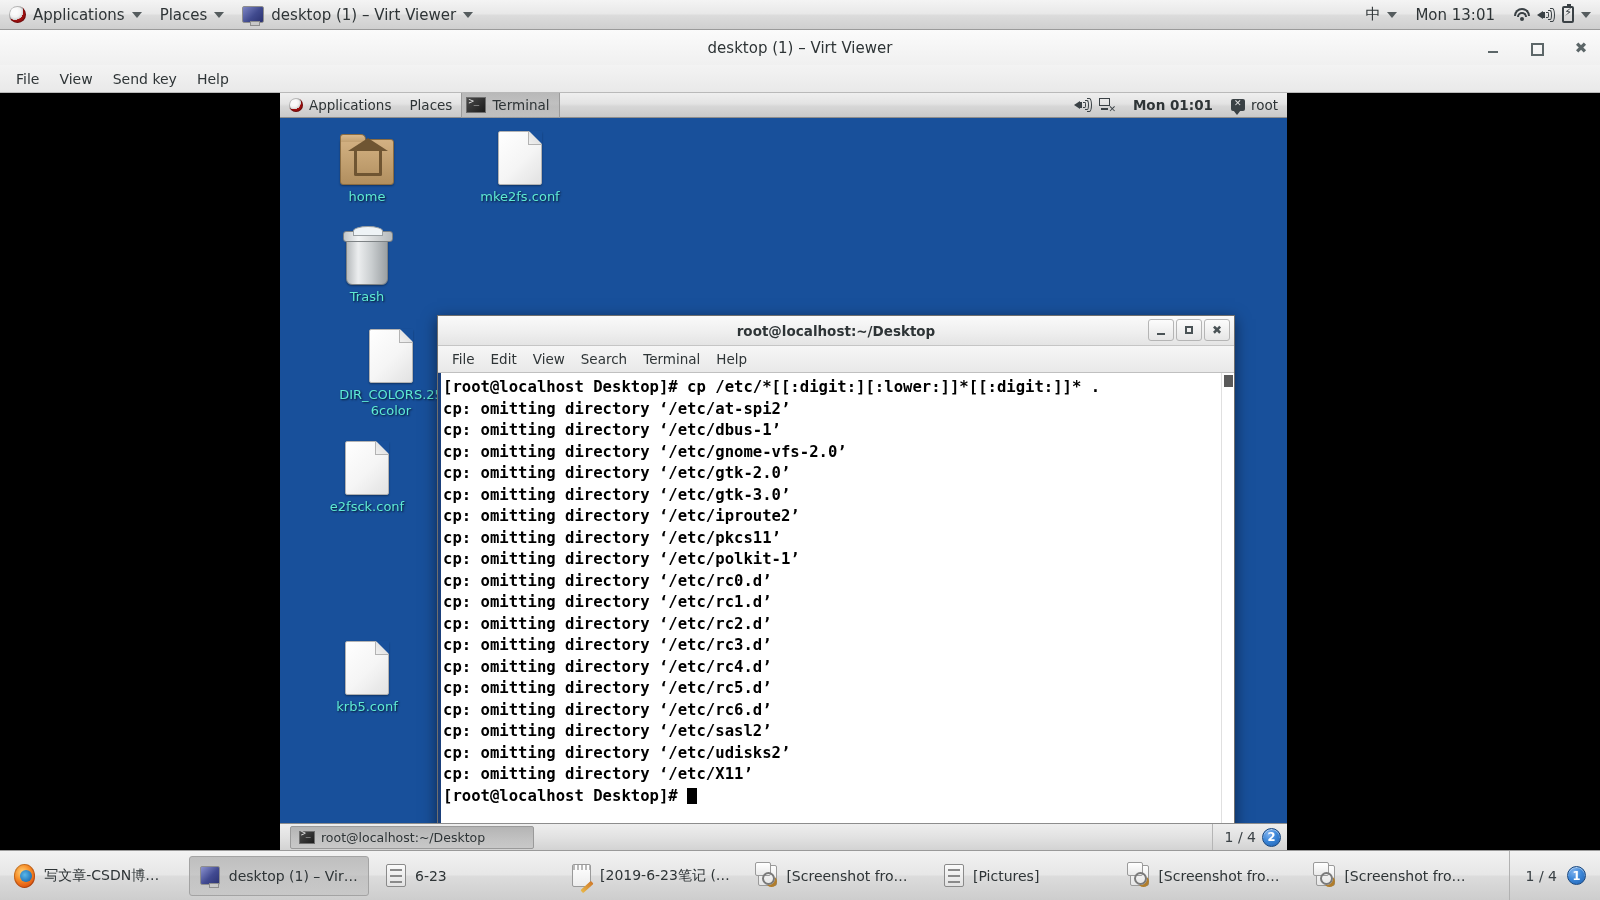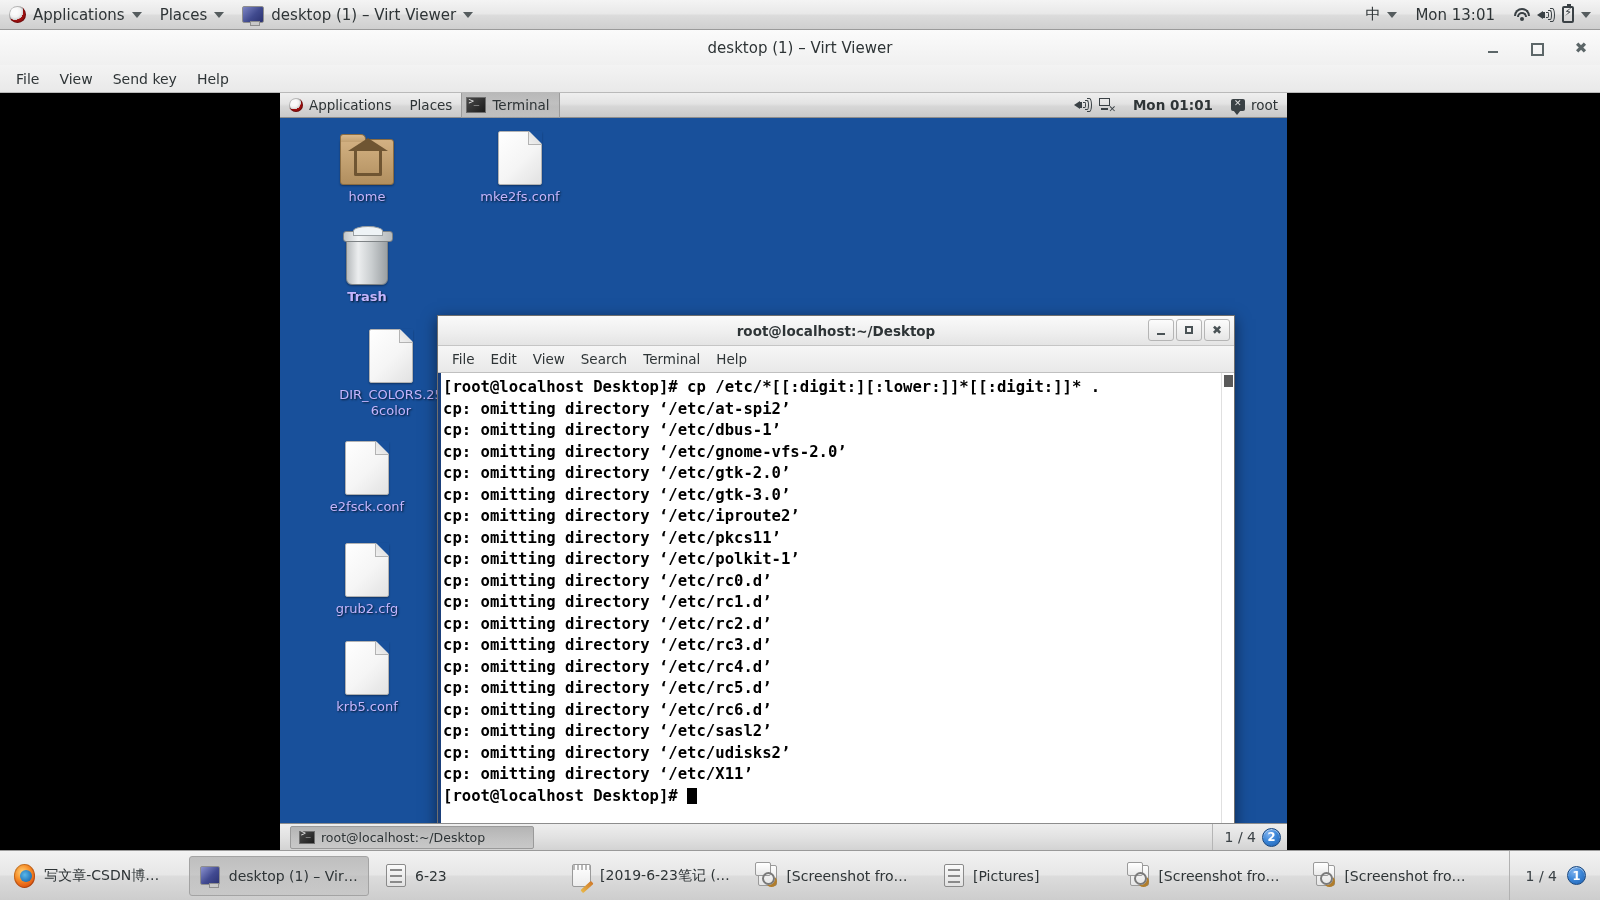--- a/index.html
+++ b/index.html
@@ -133,21 +133,21 @@
   .netx-ico .scr { position: absolute; left: 1px; top: 0; width: 11px; height: 8px; border: 1.6px solid #3a4145; }
   .netx-ico .base { position: absolute; left: 3px; top: 10px; width: 7px; height: 2px; background: #3a4145; }
   .netx-ico .x { position: absolute; right: -1px; bottom: -2px; font-size: 9px; color: #3a4145; font-weight: bold; }
   .user-ico { width: 14px; height: 12px; background: #3a4145; border-radius: 2px; position: relative; }
   .user-ico::after { content:""; position:absolute; left:2px; bottom:-4px; border-left:4px solid transparent; border-right:4px solid transparent; border-top:5px solid #3a4145; }
   .user-ico::before { content:"\2715"; position:absolute; left:3px; top:-2px; font-size:9px; color:#e0e0e0; line-height:13px; }
 
   
   .dicon { position: absolute; width: 104px; text-align: center; cursor: default; }
   .dicon .lbl {
-    color: #c4b5fd; font-size: 13px; line-height: 16px; margin-top: 4px;
+    color: #5eead4; font-size: 13px; line-height: 16px; margin-top: 4px;
     text-shadow: 1px 1px 2px rgba(0,0,0,.75); word-wrap: break-word;
   }
   .ico-file {
     width: 44px; height: 54px; margin: 0 auto; position: relative;
     background: linear-gradient(135deg, #ffffff 0%, #f5f5f5 55%, #e2e2e2 100%);
     border: 1px solid #b3b3b3; border-radius: 2px;
     box-shadow: 0 1px 2px rgba(0,0,0,.35);
   }
   .ico-file::after {
     content: ""; position: absolute; right: -1px; top: -1px;
@@ -446,41 +446,35 @@
               <span class="hs"></span>
             </div>
           <div class="lbl">home</div>
         </div>
         <div class="dicon" style="left:188px; top:38px;">
           <div class="ico-file">
               <span class="fold"></span>
             </div>
           <div class="lbl">mke2fs.conf</div>
         </div>
-        <div class="dicon" style="left:35px; top:140px;font-weight:bold;">
+        <div class="dicon" style="left:35px; top:140px;">
           <div class="ico-trash"></div>
           <div class="lbl">Trash</div>
         </div>
         <div class="dicon" style="left:35px; top:236px;margin-left:24px;">
           <div class="ico-file">
               <span class="fold"></span>
             </div>
           <div class="lbl">DIR_COLORS.256color</div>
         </div>
         <div class="dicon" style="left:35px; top:348px;">
           <div class="ico-file">
               <span class="fold"></span>
             </div>
           <div class="lbl">e2fsck.conf</div>
-        </div>
-        <div class="dicon" style="left:35px; top:450px;">
-          <div class="ico-file">
-              <span class="fold"></span>
-            </div>
-          <div class="lbl">grub2.cfg</div>
         </div>
         <div class="dicon" style="left:35px; top:548px;text-align:center;">
           <div class="ico-file">
               <span class="fold"></span>
             </div>
           <div class="lbl">krb5.conf</div>
         </div>
 
         <div class="term-win">
           <div class="term-titlebar">

